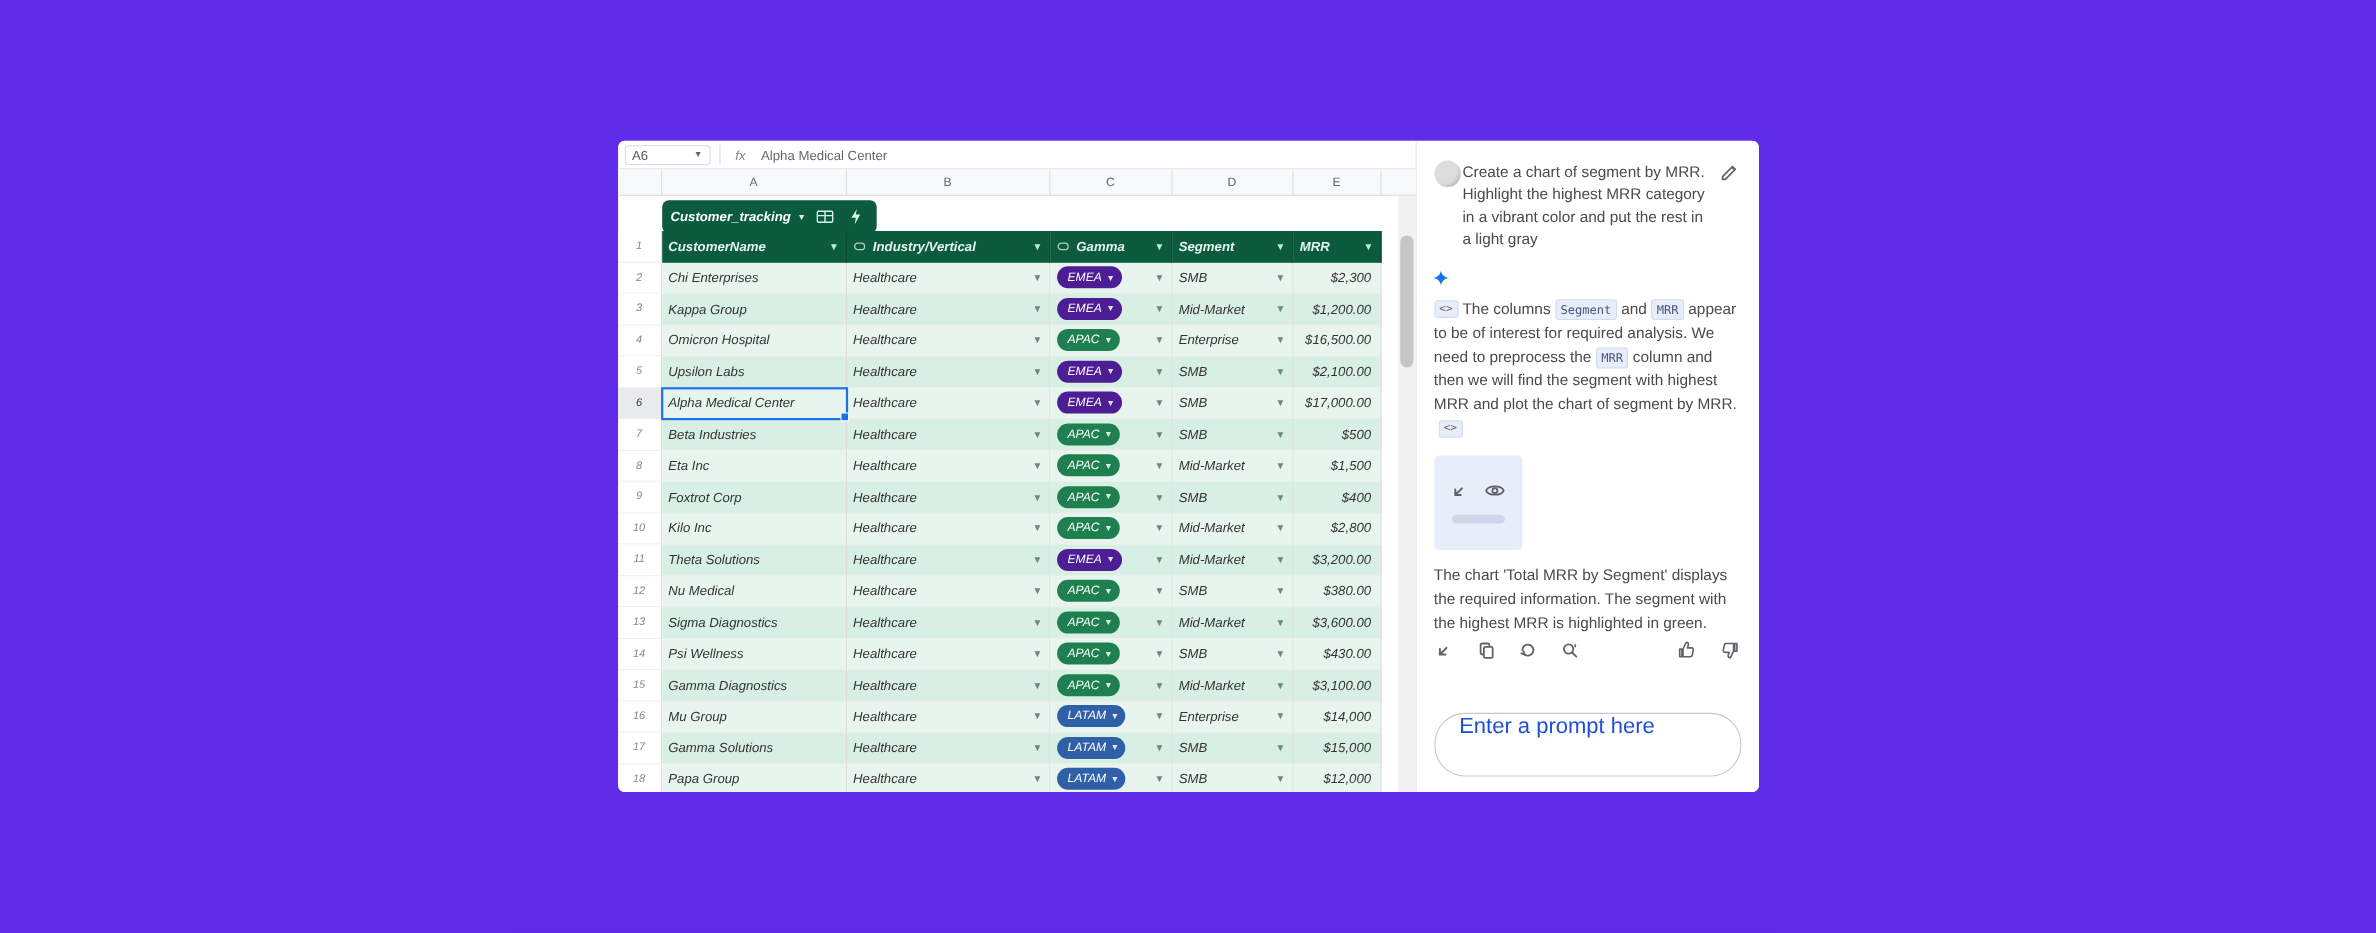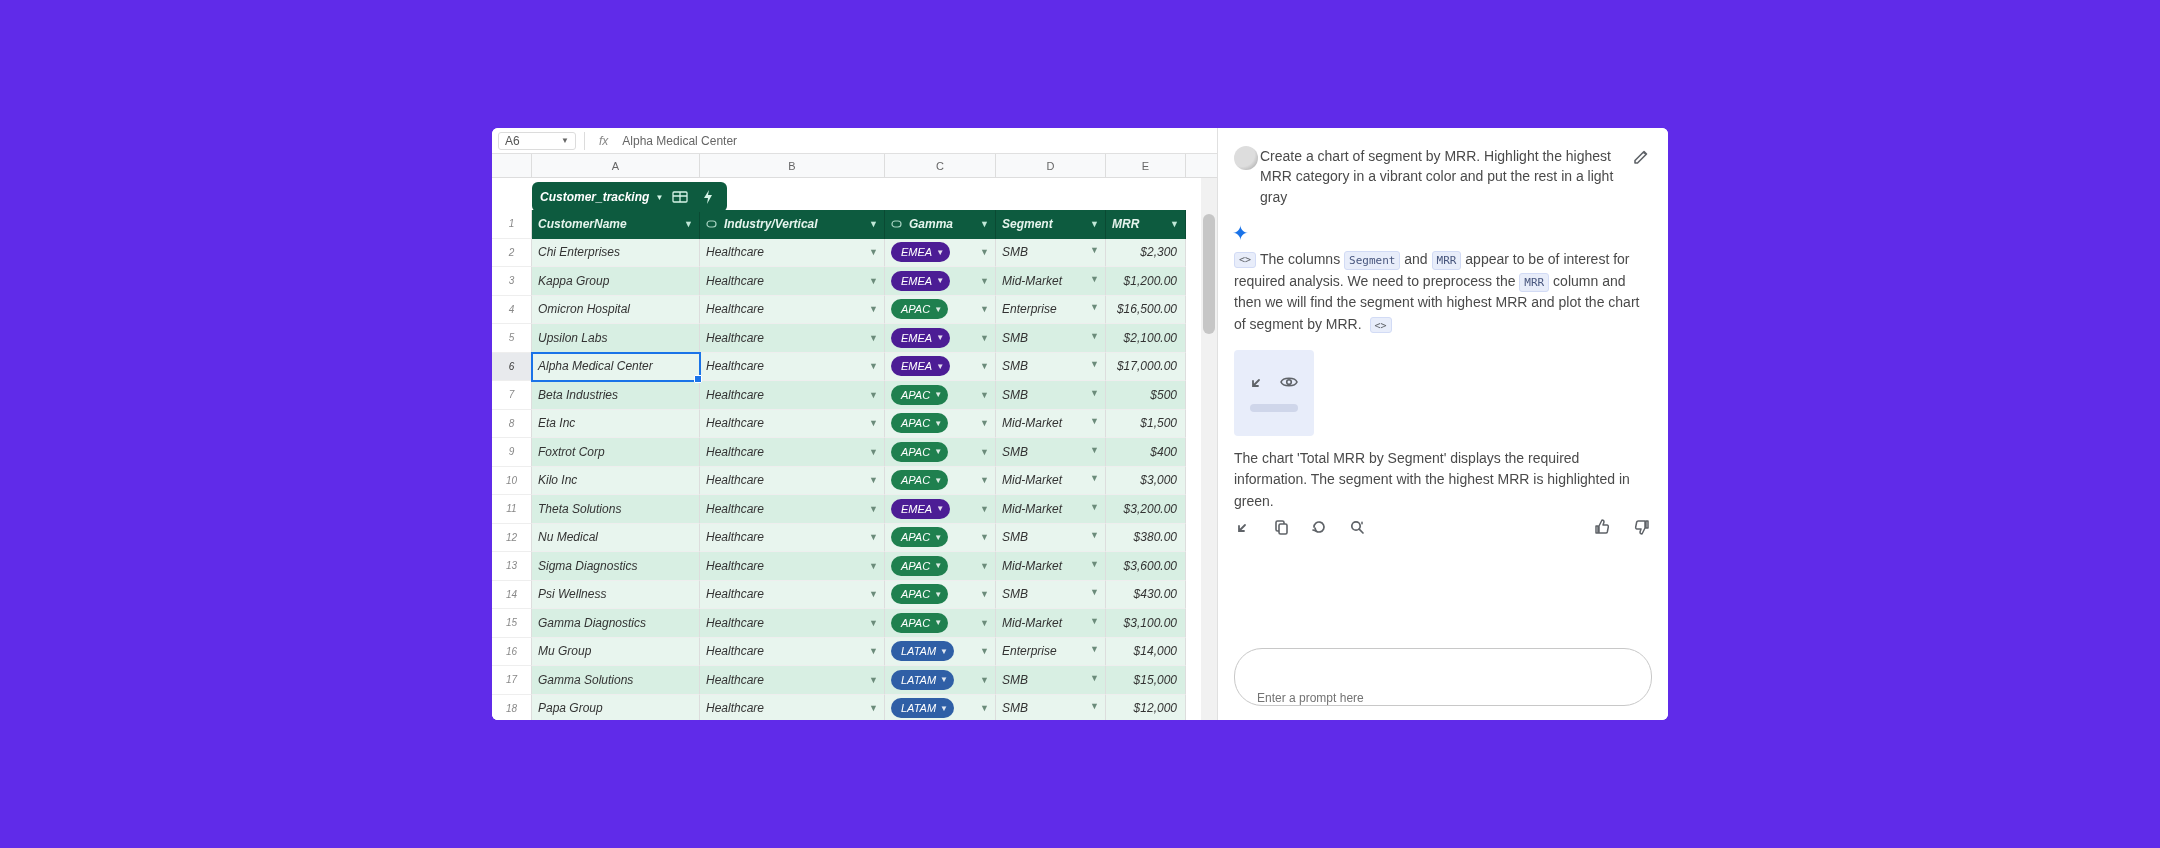--- a/index.html
+++ b/index.html
@@ -6,21 +6,21 @@
   body {
     font-family: Arial, Helvetica, sans-serif;
     background: #602BE9;
     width: 2160px;
     height: 848px;
     display: flex;
     align-items: center;
     justify-content: center;
   }
   .app-window {
-    width: 1176px;
+    width: 1037px;
     height: 592px;
     background: #fff;
     border-radius: 6px;
     display: flex;
     overflow: hidden;
     position: relative;
   }
   
   .sheet {
     flex: 0 0 726px;
@@ -159,21 +159,21 @@
     gap:4px;
   }
   .chip .chip-dd{font-size:8px;opacity:.85;}
   .reg-EMEA{ background:#4c1d95;}
   .reg-APAC{ background:#1f804f;}
   .reg-LATAM{ background:#2f5fa6;}
 
   .ind-wrap{ display:flex;align-items:center;width:100%; }
   .ind-wrap .chip-dd{ margin-left:auto; color:#6b8b7a; font-size:9px;}
 
-  .seg-wrap{ display:flex;align-items:flex-start;width:100%;}
+  .seg-wrap{ display:flex;align-items:center;width:100%;}
   .seg-wrap .chip-dd{ margin-left:auto; color:#6b8b7a; font-size:9px;}
 
   .reg-wrap{ display:flex;align-items:center;width:100%;}
   .reg-wrap .chip-dd-out{ margin-left:auto; color:#6b8b7a; font-size:9px;}
 
   .mrr-cell{ justify-content:flex-end; padding-right:8px;}
 
   .selected-cell{
     outline:2px solid #1a73e8;
     outline-offset:-1px;
@@ -272,24 +272,24 @@
     margin-top:4px;
   }
   .action-row .spacer{flex:1;}
   .icon-btn{cursor:pointer;}
 
   .prompt-input{
     margin-top:auto;
     height:58px;
     border:1px solid #c8c8c8;
     border-radius:28px;
-    display:flex;align-items:flex-end;
+    display:flex;align-items:flex-start;
     padding:0 22px;
-    color:#737373;
-    font-size:12px;
+    color:#1d4ed8;
+    font-size:20px;
   }
 
   svg{display:block;}
 </style>
 </head>
 <body>
 
 <div class="app-window">
 
   <div class="sheet">
@@ -566,21 +566,21 @@
                 <span class="chip reg-APAC">APAC <span class="chip-dd">▼</span></span>
                 <span class="chip-dd-out">▼</span>
               </div>
             </div>
             <div class="cell cD">
               <div class="seg-wrap">
                 <span>Mid-Market</span>
                 <span class="chip-dd">▼</span>
               </div>
             </div>
-            <div class="cell cE mrr-cell">$3,000</div>
+            <div class="cell cE mrr-cell">$2,800</div>
           </div>
           <div class="row band-b">
             <div class="row-num">11</div>
             <div class="cell cA">Theta Solutions</div>
             <div class="cell cB">
               <div class="ind-wrap">
                 <span>Healthcare</span>
                 <span class="chip-dd">▼</span>
               </div>
             </div>

